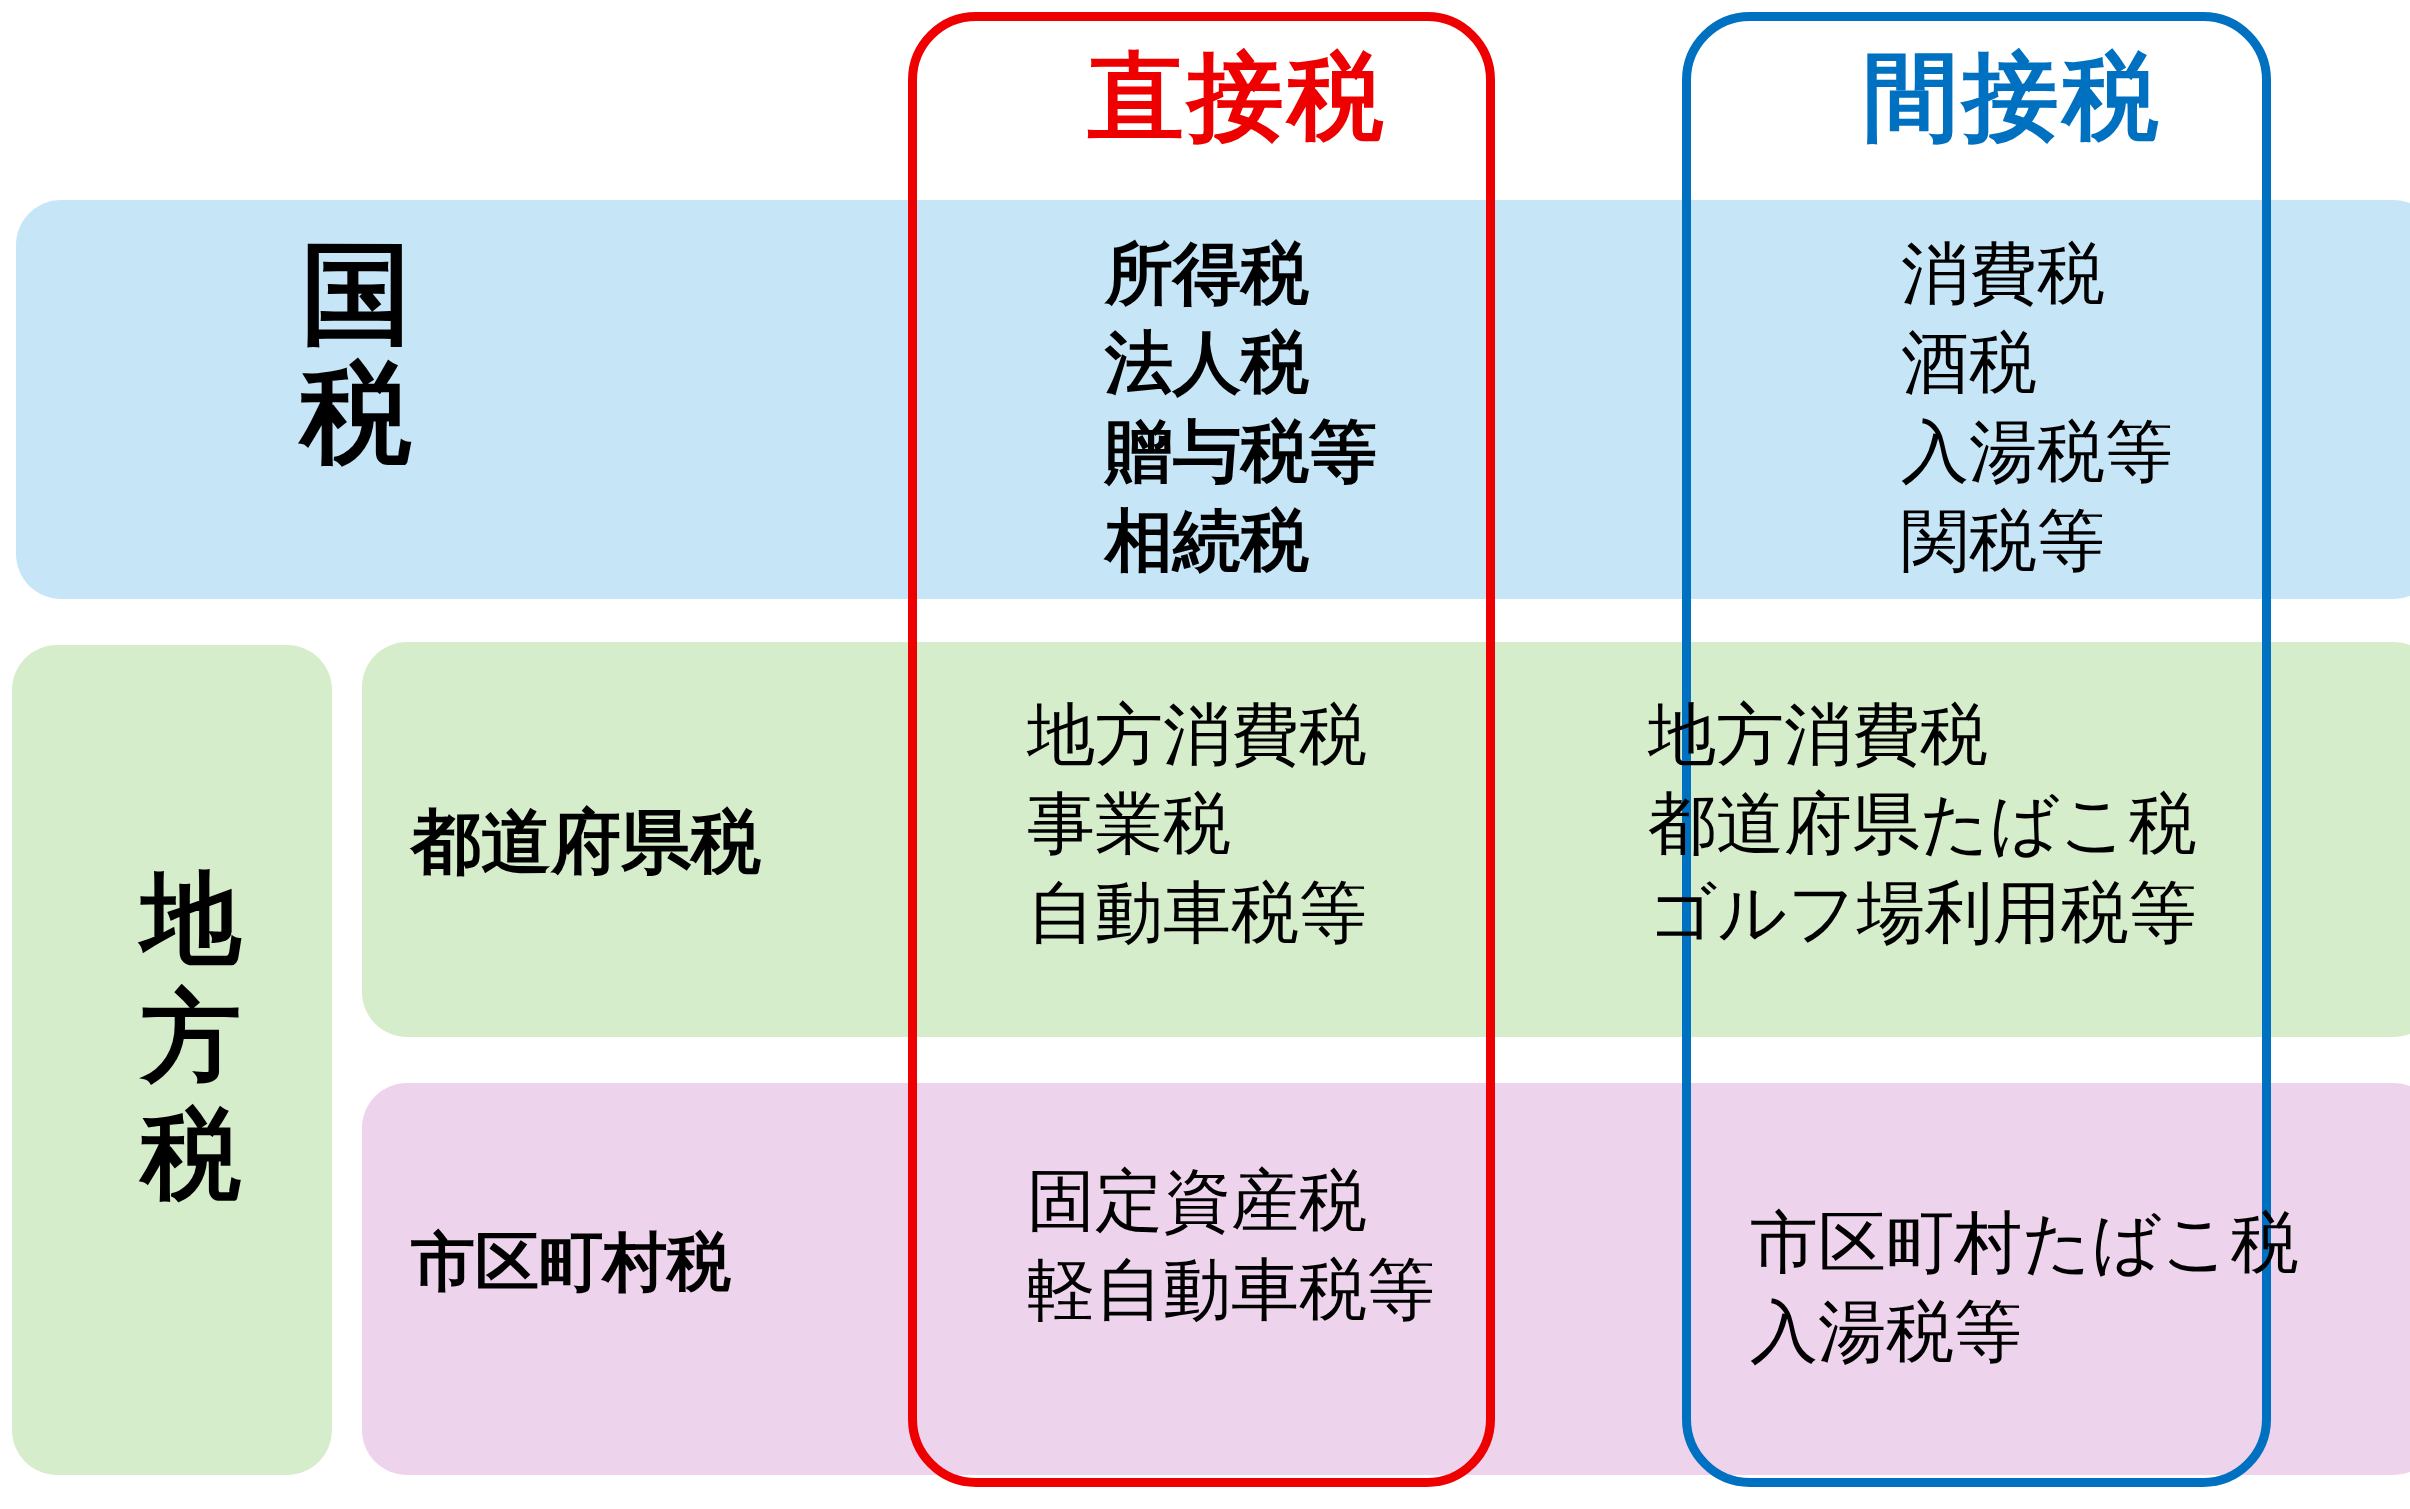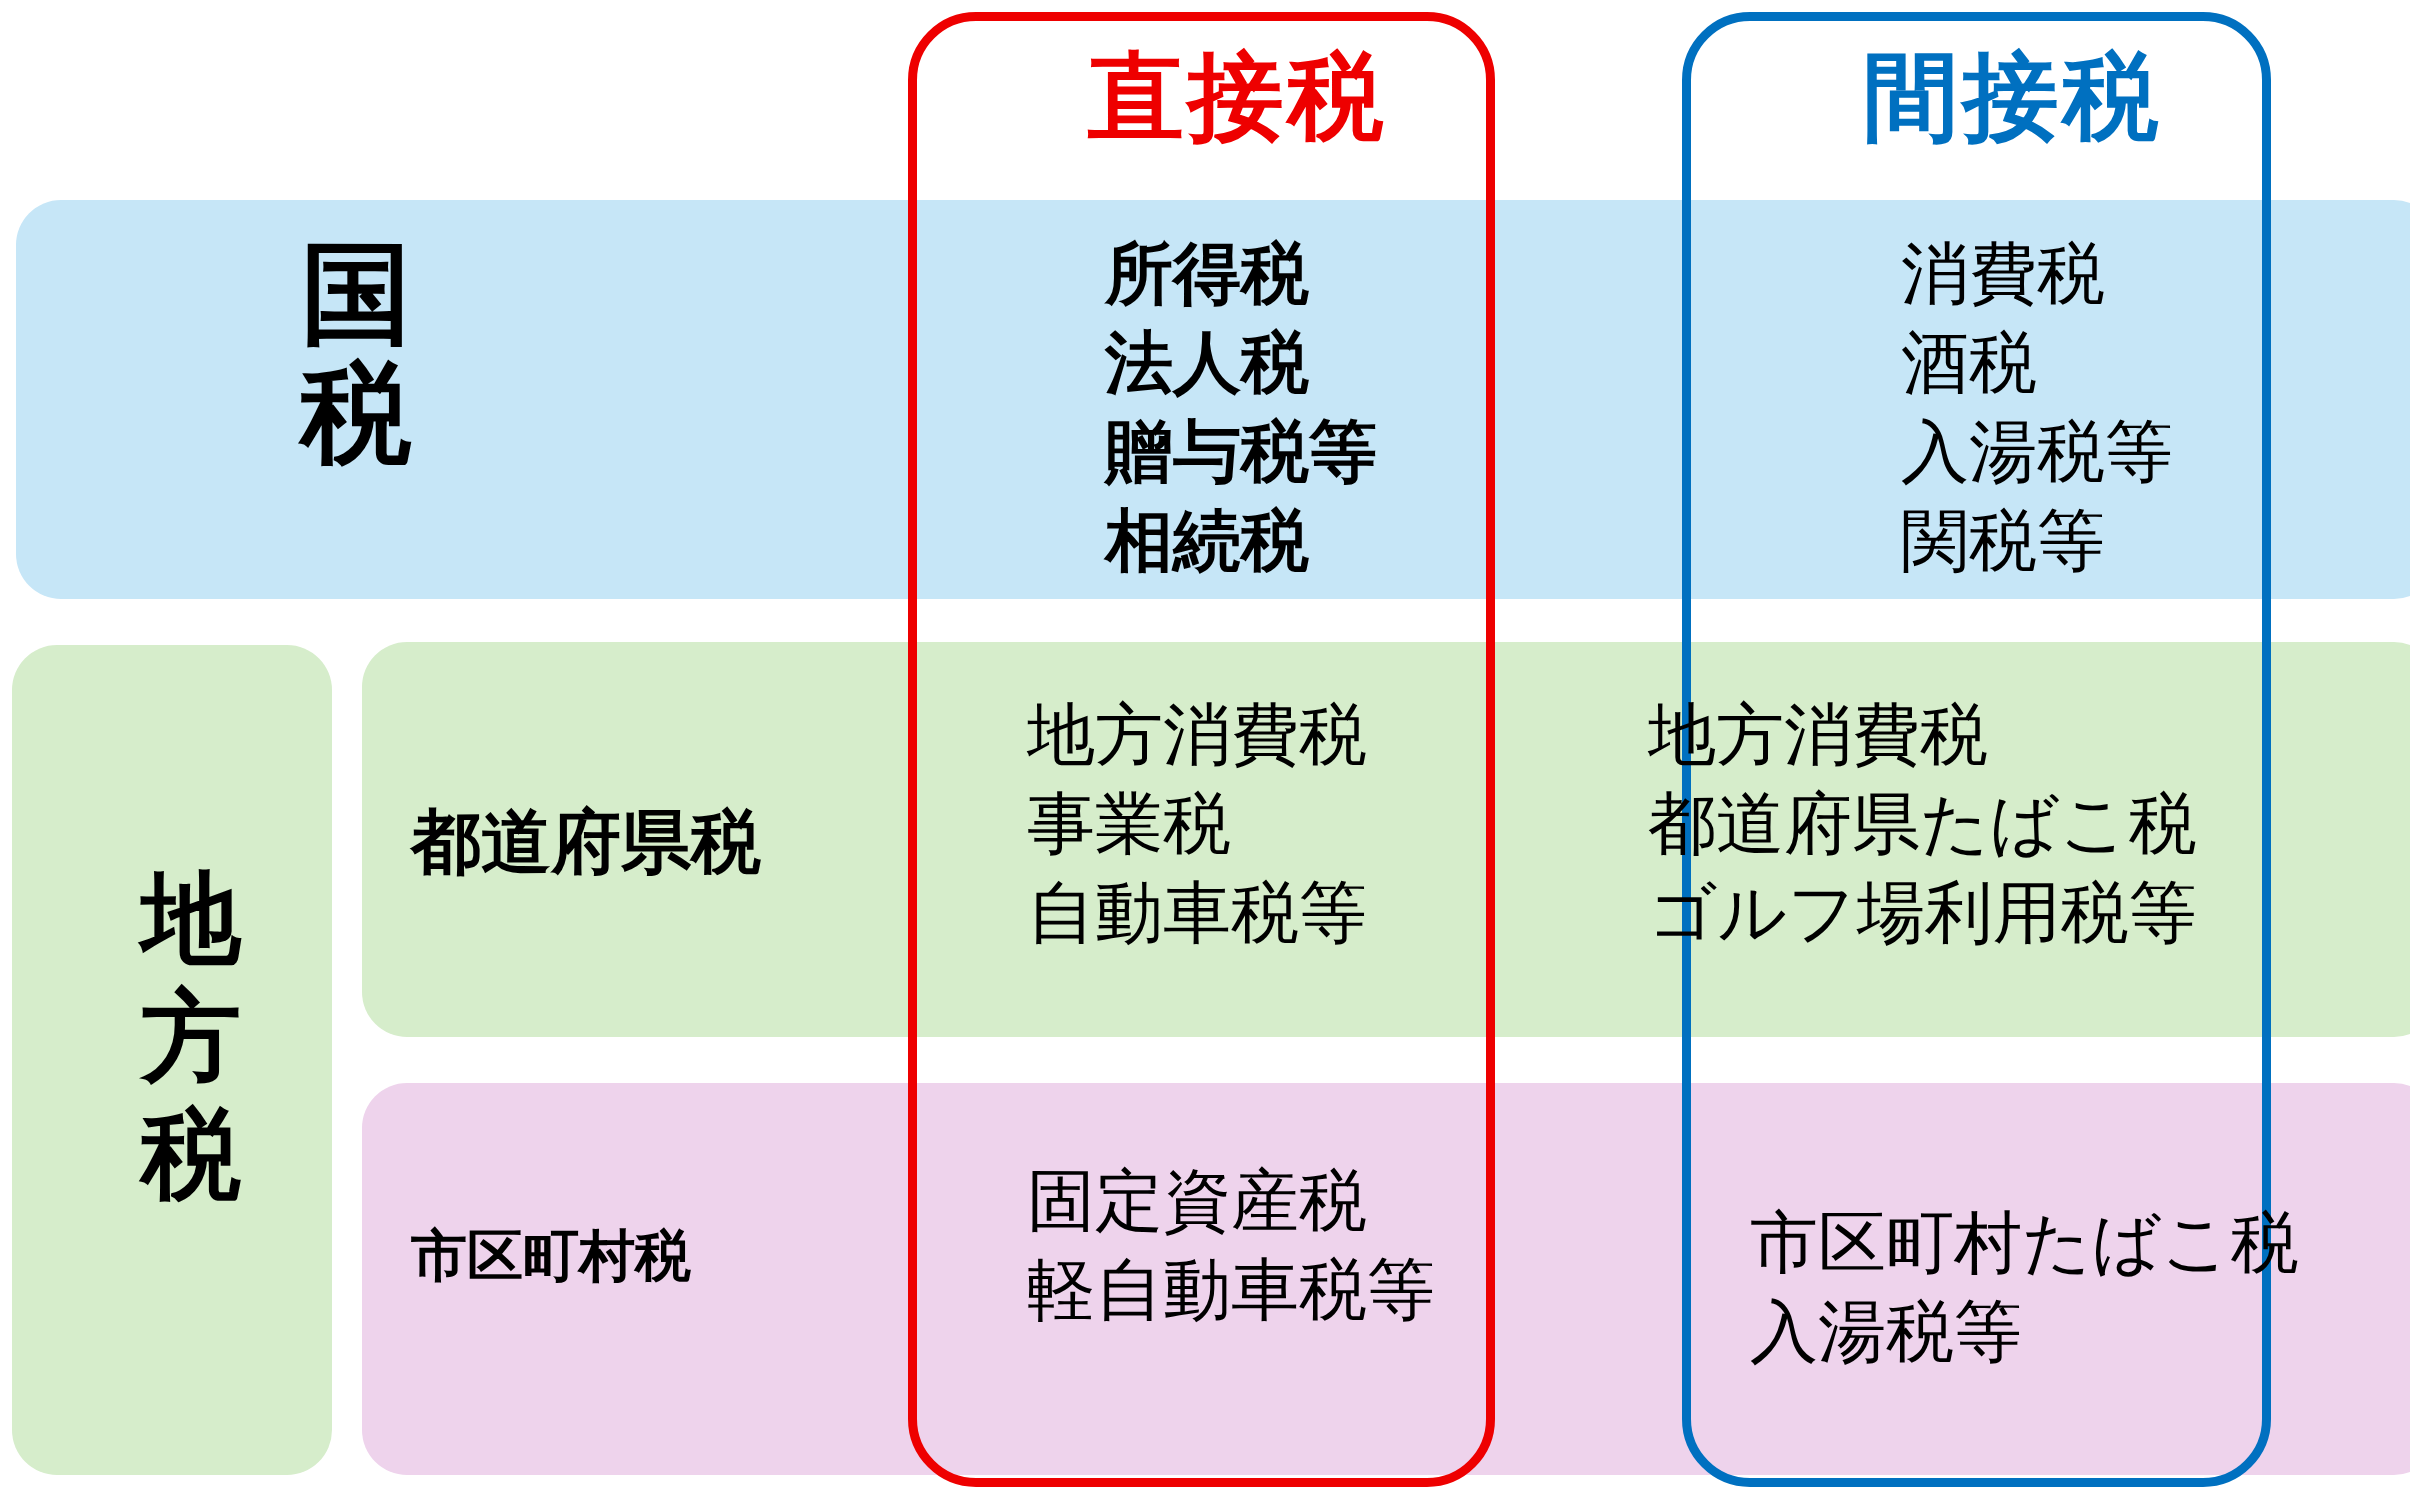--- a/index.html
+++ b/index.html
@@ -48,21 +48,21 @@
   .row-label { font-weight: 800; white-space: pre-line; }
   .label-national {
     left: 160px; top: 235px; width: 320px;
     text-align: center; font-size: 111px; line-height: 1.08;
   }
   .label-local {
     left: 14px; top: 859px; width: 282px;
     text-align: center; font-size: 100px; line-height: 1.18;
   }
   .label-prefectural { left: 375px; top: 796px;  font-size: 70px; white-space: nowrap; }
-  .label-municipal   { left: 375px; top: 1219px; font-size: 56px; white-space: nowrap; }
+  .label-municipal   { left: 375px; top: 1219px; font-size: 64px; white-space: nowrap; }
 
   
   .cell { font-size: 68px; line-height: 89px; font-weight: 500; white-space: nowrap; }
   .cell-national-direct     { left: 1069px; top: 229px; font-weight: bold; }
   .cell-national-indirect   { left: 1865px; top: 229px; }
   .cell-prefectural-direct  { left: 991px; top: 690px; }
   .cell-prefectural-indirect{ left: 1612px; top: 690px; }
   .cell-municipal-direct    { left: 991px; top: 1156px; }
   .cell-municipal-indirect  { left: 1714px; top: 1198px; }
 </style>

